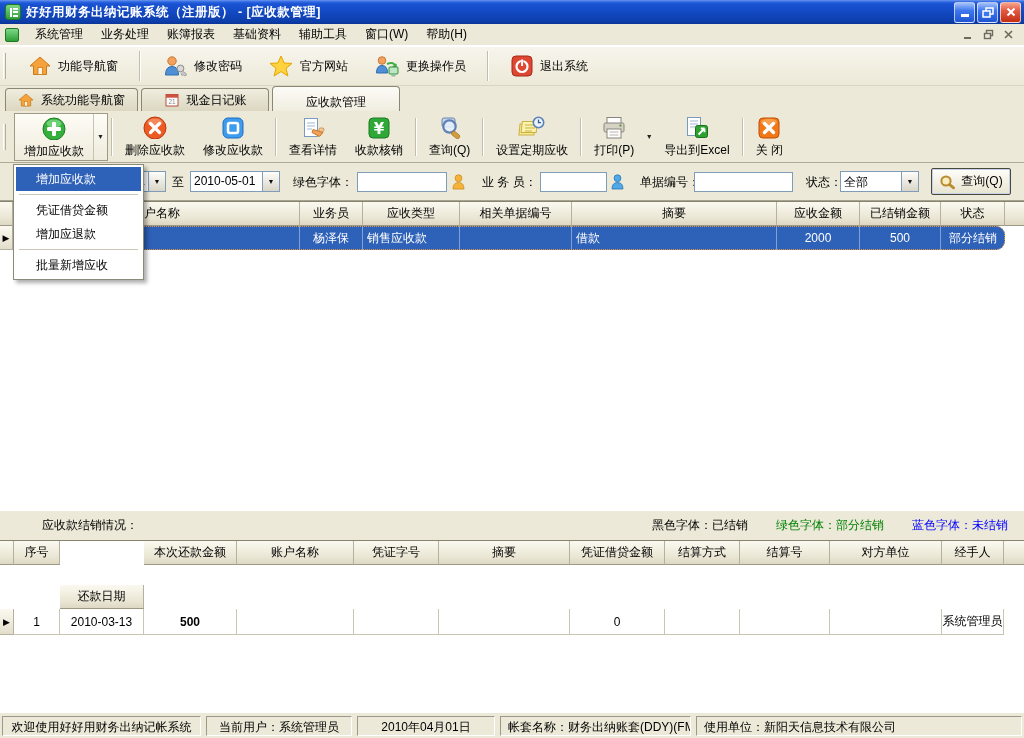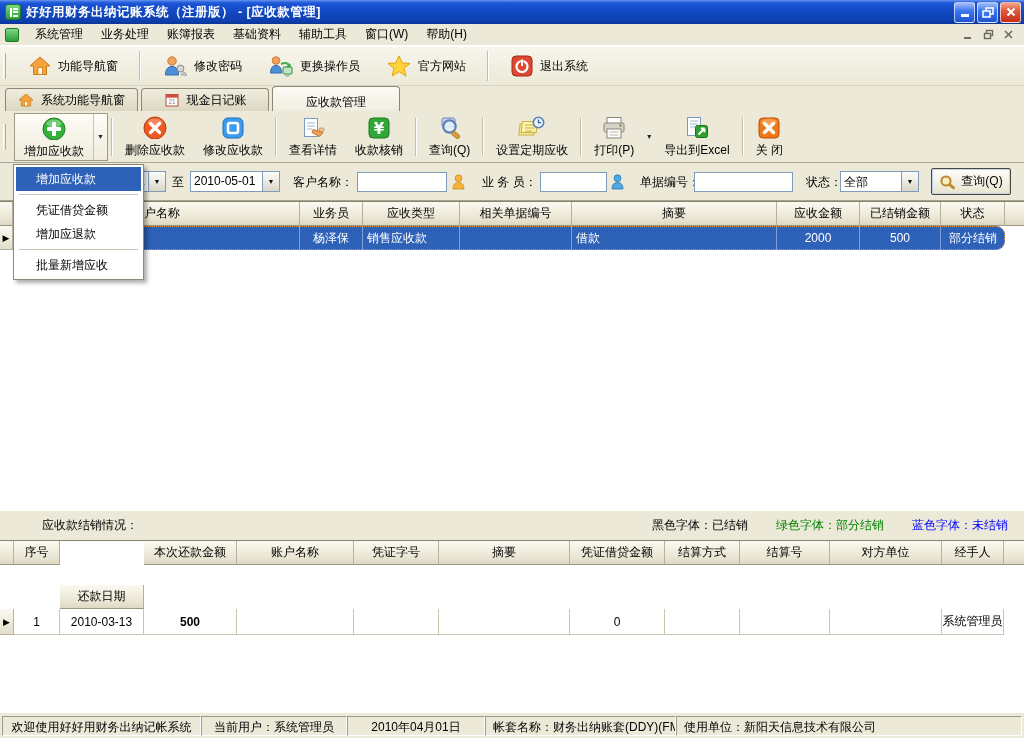--- a/index.html
+++ b/index.html
@@ -94,21 +94,21 @@
   .dd { height:26px; display:flex; align-items:center; justify-content:center; background:#fff;
     border-right:1px solid #C9C5B3; border-bottom:1px solid #C9C5B3; white-space:nowrap; overflow:hidden; }
   .ac { justify-content:center; } .al { justify-content:flex-start; }
   .bold { font-weight:bold; }
   
   .legendrow { position:absolute; top:510px; left:0; right:0; height:30px; background:#ECE9D8;
     border-top:1px solid #fff; display:flex; align-items:center; }
   .legend-items { margin-left:auto; display:flex; gap:28px; margin-right:16px; white-space:nowrap; }
   
   .statusbar { position:absolute; top:712px; left:0; right:0; height:26px; background:#ECE9D8;
-    border-top:1px solid #fff; display:flex; align-items:center; padding:0 2px; }
+    border-top:1px solid #fff; display:flex; align-items:center; gap:5px; padding:0 2px; }
   .seg { height:20px; padding:2px 7px 0; border:1px solid; border-color:#9C998A #FFFFFF #FFFFFF #9C998A;
     white-space:nowrap; overflow:hidden; }
   .seg.c { text-align:center; }
   
   .context-menu { position:absolute; left:13px; top:164px; width:131px; z-index:99; background:#fff;
     border:1px solid #8A8A7A; box-shadow:3px 3px 4px rgba(0,0,0,.32); padding:2px; }
   .cm-item { height:24px; display:flex; align-items:center; padding-left:20px; white-space:nowrap; }
   .cm-item.hl { background:#2E61B8; color:#fff; }
   .cm-sep { height:1px; background:#C9C6B8; margin:3px 3px; }
   svg { display:block; }
@@ -180,34 +180,34 @@
     <svg width="26" height="24">
       <circle cx="10" cy="7" r="4.2" fill="#F2A15E" stroke="#C77A34"></circle>
       <path d="M3.5 21 Q3.5 12.5 10 12.5 Q16.5 12.5 16.5 21 Z" fill="#4E8FD6" stroke="#2E6CB0"></path>
       <circle cx="18.5" cy="14.5" r="3.4" fill="#D9D9D9" stroke="#8A8A8A"></circle>
       <path d="M20.5 17 L25 20.5 L23 22 L21.5 20.8 L20 21.5 L18.8 19.3" fill="#C9C9C9" stroke="#8A8A8A" stroke-width=".7"></path>
     </svg>
     <span>修改密码</span>
   </span>
   <span class="tbtn">
     <svg width="26" height="24">
+      <polygon points="13,2 16.2,9 24,9.4 18,14.4 19.9,22 13,17.6 6.1,22 8,14.4 2,9.4 9.8,9" fill="#FFD23E" stroke="#E3A400"></polygon>
+    </svg>
+    <span>官方网站</span>
+  </span>
+  <span class="tbtn">
+    <svg width="26" height="24">
       <circle cx="8" cy="6.5" r="3.8" fill="#F2A15E" stroke="#C77A34"></circle>
       <path d="M2.5 19 Q2.5 11.5 8 11.5 Q13.5 11.5 13.5 19 Z" fill="#4E8FD6" stroke="#2E6CB0"></path>
       <path d="M13 10 Q20 7 22 13" fill="none" stroke="#3FAE49" stroke-width="2"></path>
       <path d="M22.8 9.5 L22.3 14.3 L18 12.4 Z" fill="#3FAE49"></path>
       <rect x="15" y="13" width="9" height="7" rx="1" fill="#BFE6C4" stroke="#2E8F3A"></rect>
       <rect x="17.5" y="20" width="4" height="2.5" fill="#8FBF97"></rect>
     </svg>
     <span>更换操作员</span>
-  </span>
-  <span class="tbtn">
-    <svg width="26" height="24">
-      <polygon points="13,2 16.2,9 24,9.4 18,14.4 19.9,22 13,17.6 6.1,22 8,14.4 2,9.4 9.8,9" fill="#FFD23E" stroke="#E3A400"></polygon>
-    </svg>
-    <span>官方网站</span>
   </span>
   <span class="vsep"></span>
   <span class="tbtn">
     <svg width="24" height="24">
       <rect x="2" y="2" width="20" height="20" rx="4" fill="#DE4833" stroke="#A52A1A"></rect>
       <circle cx="12" cy="12.5" r="5.5" fill="none" stroke="#fff" stroke-width="2.2"></circle>
       <rect x="10.9" y="4.5" width="2.4" height="7" fill="#DE4833"></rect>
       <rect x="11.1" y="5.5" width="2" height="6.5" fill="#fff"></rect>
     </svg>
     <span>退出系统</span>
@@ -341,21 +341,21 @@
 <div class="filterrow">
   <span class="f-abs combo" style="left:56px;width:110px;">
     <span class="val right">1</span>
     <span class="cbtn">▼</span>
   </span>
   <span class="f-abs f-label" style="left:172px;">至</span>
   <span class="f-abs combo" style="left:190px;width:90px;">
     <span class="val">2010-05-01</span>
     <span class="cbtn">▼</span>
   </span>
-  <span class="f-abs f-label" style="left:293px;">客户名称：</span>
+  <span class="f-abs f-label" style="left:293px;">绿色字体：</span>
   <input class="f-abs tinput" style="left: 357px; width: 90px;" value="">
   <svg class="f-abs" style="left:452px;top:11px;" width="13" height="16">
     <circle cx="6.5" cy="4.2" r="3.4" fill="#F7B239" stroke="#C98E1F" stroke-width=".8"></circle>
     <path d="M1 15 Q1 8.5 6.5 8.5 Q12 8.5 12 15 Z" fill="#F7B239" stroke="#C98E1F" stroke-width=".8"></path>
   </svg>
   <span class="f-abs f-label" style="left:482px;">业 务 员：</span>
   <input class="f-abs tinput" style="left: 540px; width: 67px;" value="">
   <svg class="f-abs" style="left:611px;top:11px;" width="13" height="16">
     <circle cx="6.5" cy="4.2" r="3.4" fill="#4FA8E8" stroke="#2673B3" stroke-width=".8"></circle>
     <path d="M1 15 Q1 8.5 6.5 8.5 Q12 8.5 12 15 Z" fill="#4FA8E8" stroke="#2673B3" stroke-width=".8"></path>

